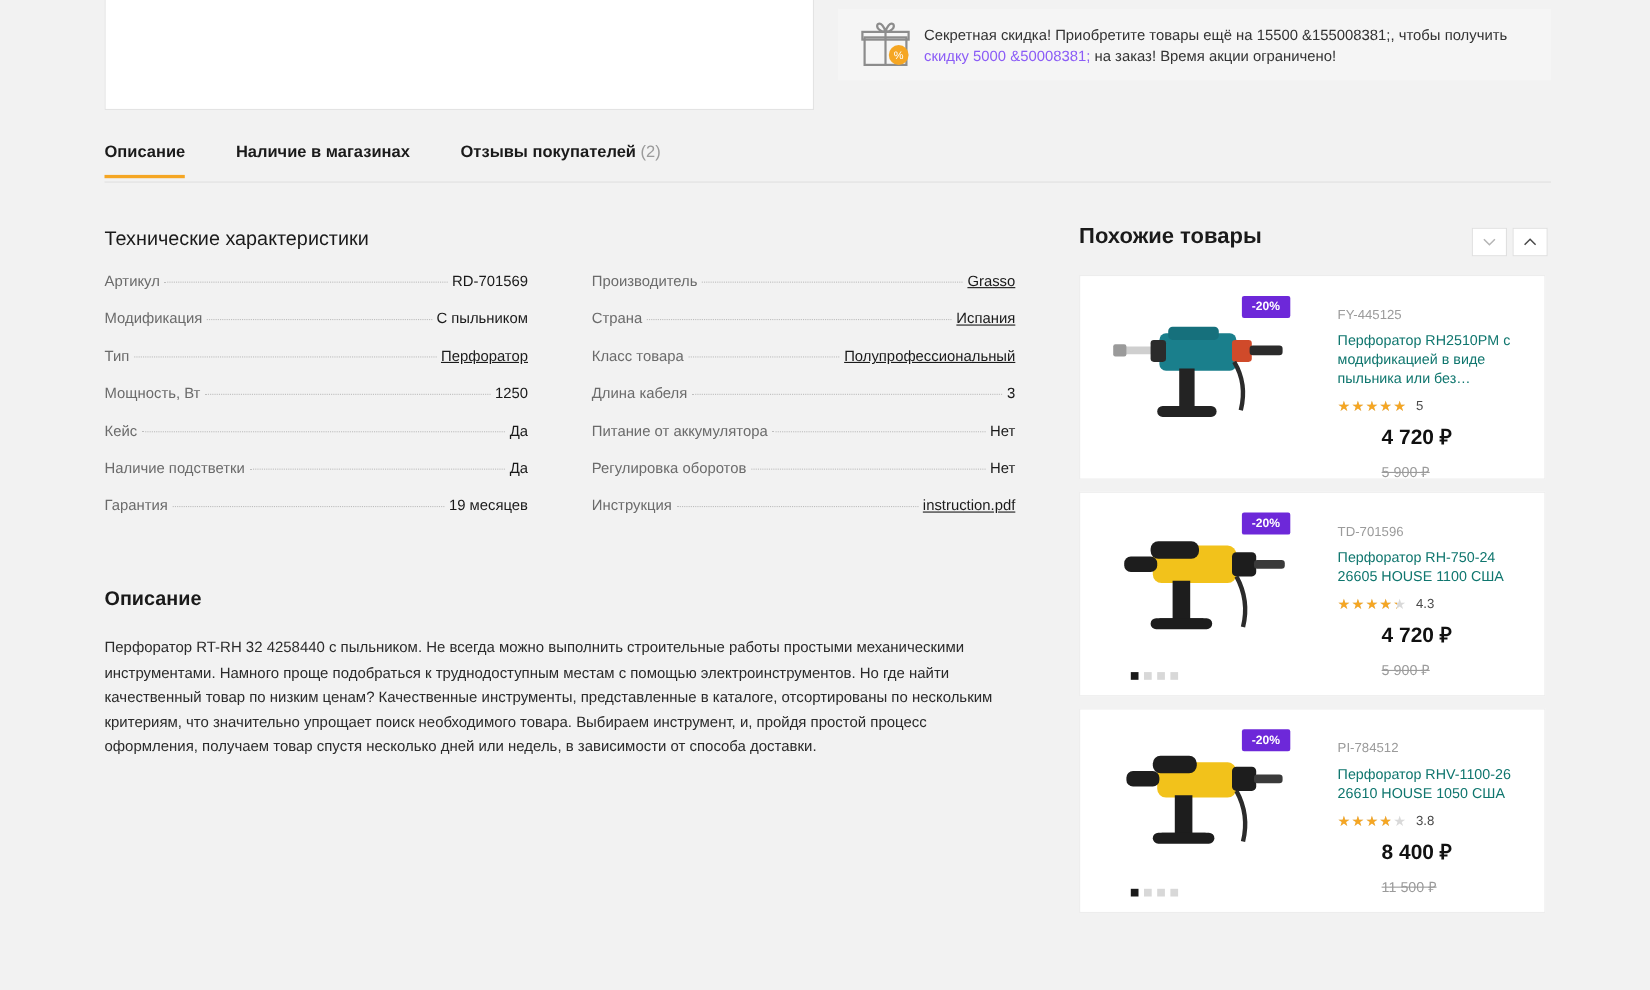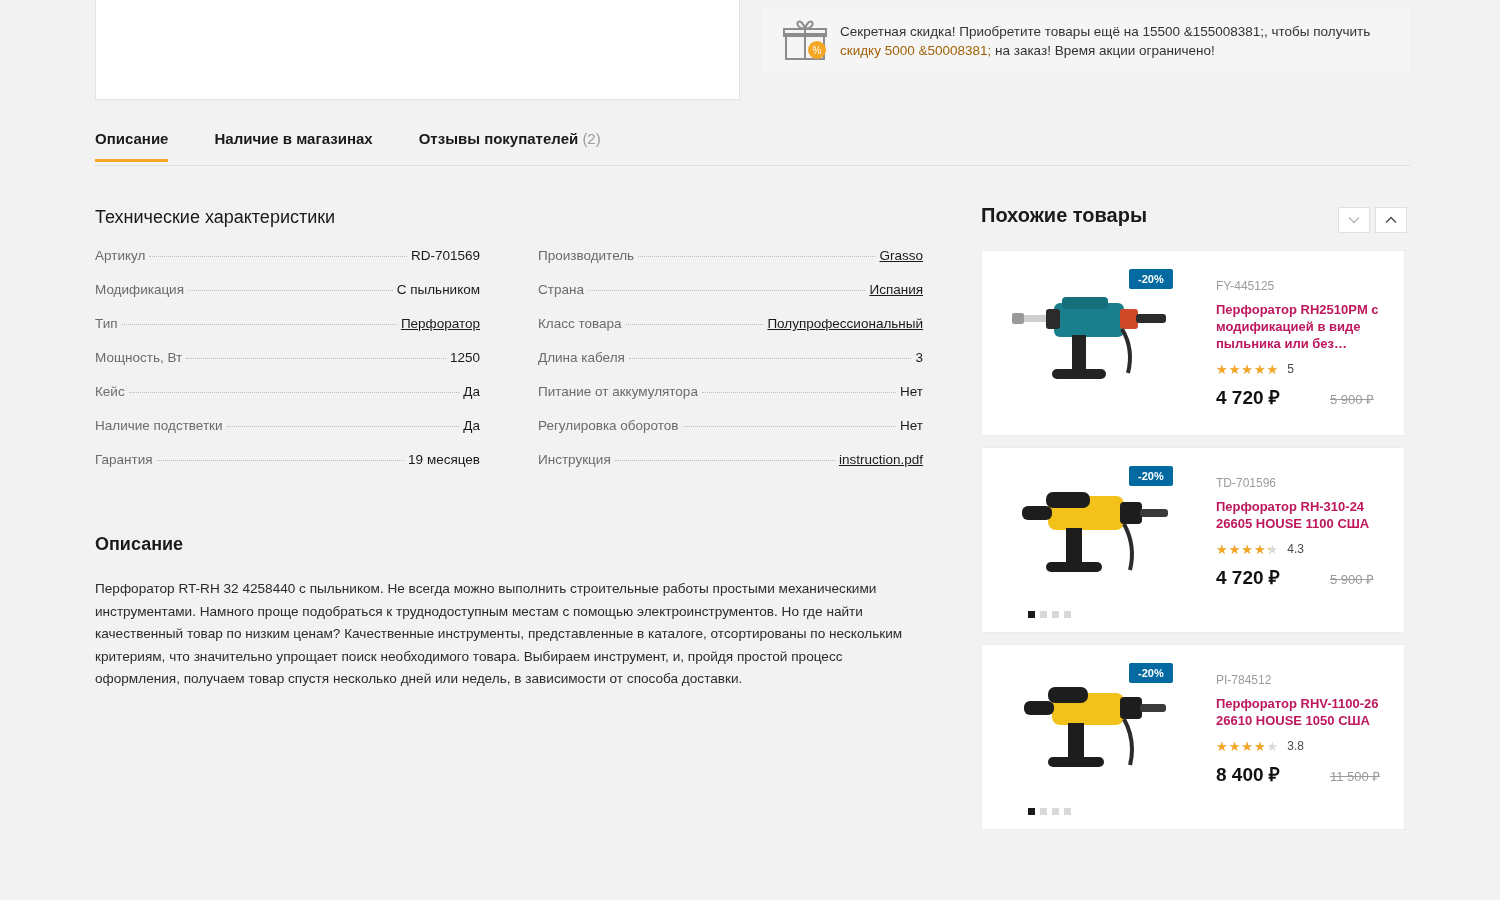--- a/index.html
+++ b/index.html
@@ -43,21 +43,21 @@
     width: 54px; height: 46px;
     flex: 0 0 54px;
     display: flex; align-items: center; justify-content: center;
     margin-right: 8px;
   }
   .promo-text {
     font-size: 13.5px;
     line-height: 19px;
     color: #333;
   }
-  .promo-accent { color: #a16207; }
+  .promo-accent { color: #8b5cf6; }
 
   
   .tabs {
     position: absolute;
     left: 95px; top: 130px;
     width: 1315px;
     border-bottom: 1px solid #e0e0e0;
     height: 36px;
     display: flex;
     align-items: flex-start;
@@ -154,21 +154,21 @@
     background: #fff;
     border: 1px solid #ededed;
   }
   .card1 { top: 250px; }
   .card2 { top: 447px; }
   .card3 { top: 644px; }
 
   .card-badge {
     position: absolute;
     left: 147px; top: 18px;
-    background: #0369a1;
+    background: #6d28d9;
     color: #fff;
     font-size: 11px;
     font-weight: bold;
     padding: 4px 9px;
     border-radius: 2px;
     z-index: 3;
   }
   .card-img {
     position: absolute;
     left: 12px; top: 14px;
@@ -180,23 +180,23 @@
     left: 234px; top: 28px;
     width: 182px;
   }
   .card-sku {
     font-size: 12px;
     color: #9b9b9b;
     margin-bottom: 8px;
   }
   .card-name {
     font-size: 13px;
-    font-weight: bold;
+    font-weight: normal;
     line-height: 17px;
-    color: #be185d;
+    color: #0f766e;
     margin-bottom: 8px;
     cursor: pointer;
   }
   .card-rating {
     display: flex;
     align-items: center;
     gap: 8px;
     margin-top: 10px;
     margin-bottom: 8px;
   }
@@ -209,21 +209,21 @@
     line-height: 1;
   }
   .stars .fill {
     position: absolute;
     left: 0; top: 0;
     color: #f5a623;
     overflow: hidden;
     white-space: nowrap;
   }
   .rating-val { font-size: 12px; color: #4a4a4a; }
-  .price-row { display: flex; align-items: baseline; gap: 10px; }
+  .price-row { display: flex; align-items: baseline; gap: 10px; flex-direction: column; }
   .price-now { font-size: 19px; font-weight: bold; color: #111; }
   .price-old {
     font-size: 13px; color: #9b9b9b;
     text-decoration: line-through;
     margin-left: 40px;
   }
   .dots-row {
     position: absolute;
     left: 46px; bottom: 14px;
     display: flex;
@@ -409,21 +409,21 @@
         <rect x="118" y="32" width="22" height="22" rx="4" fill="#1d1d1d"></rect>
         <rect x="138" y="39" width="28" height="8" rx="3" fill="#3a3a3a"></rect>
         <rect x="20" y="36" width="30" height="14" rx="6" fill="#1d1d1d"></rect>
         <path d="M64 58 L64 92 L52 92 L52 100 L92 100 L92 92 L80 92 L80 58 Z" fill="#1d1d1d"></path>
         <rect x="44" y="92" width="56" height="10" rx="5" fill="#1d1d1d"></rect>
         <path d="M122 54 Q134 76 128 100" stroke="#2b2b2b" stroke-width="4" fill="none"></path>
       </svg>
     </div>
     <div class="card-info">
       <div class="card-sku">TD-701596</div>
-      <div class="card-name">Перфоратор RH-310-24 26605 HOUSE 1100 США</div>
+      <div class="card-name">Перфоратор RH-750-24 26605 HOUSE 1100 США</div>
       <div class="card-rating">
         <span class="stars">★★★★★<span class="fill" id="fill-1" style="width: 86%;">★★★★★</span></span>
         <span class="rating-val">4.3</span>
       </div>
       <div class="price-row">
         <span class="price-now">4 720 ₽</span>
         <span class="price-old">5 900 ₽</span>
       </div>
     </div>
     <div class="dots-row">

